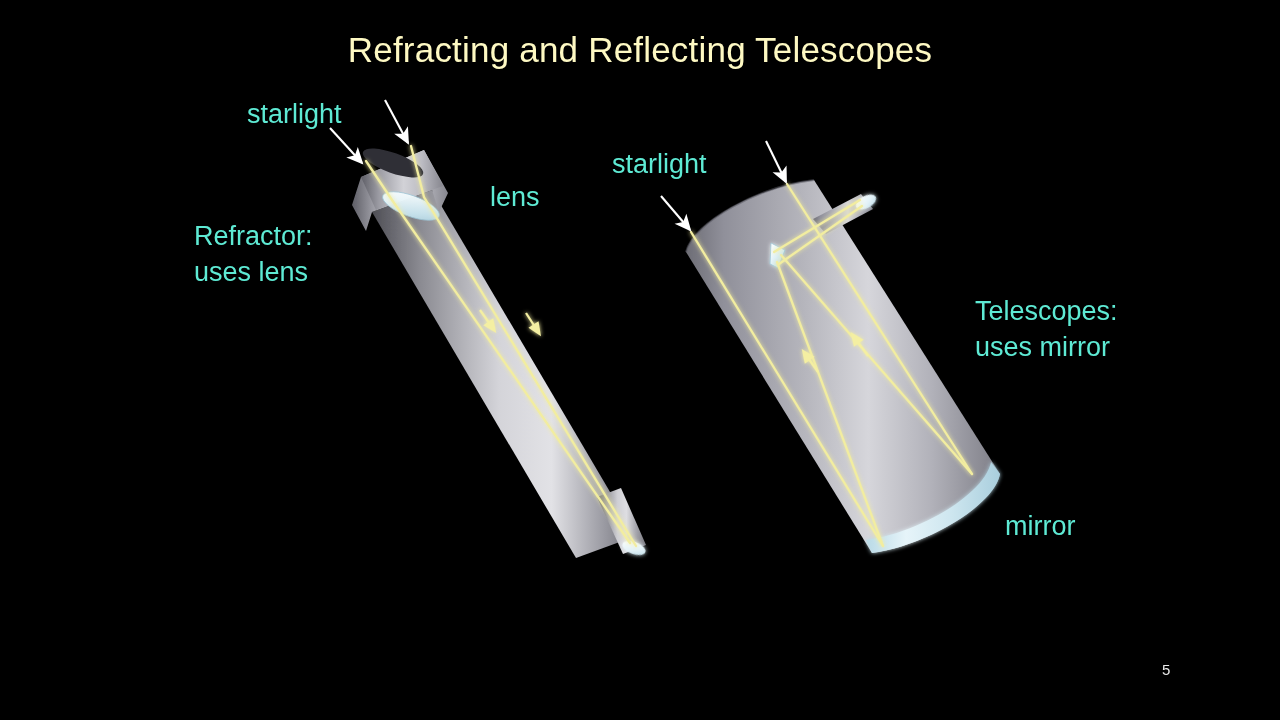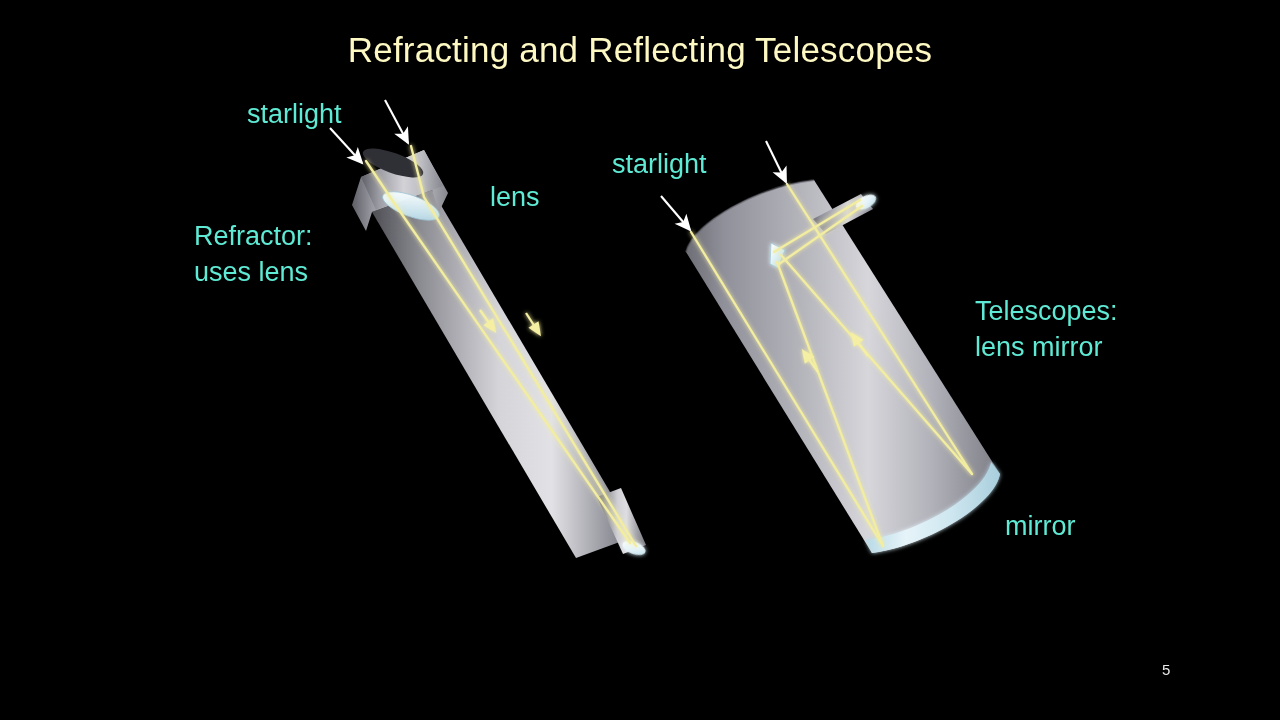--- a/index.html
+++ b/index.html
@@ -244,19 +244,19 @@
   <div class="slide-title">Refracting and Reflecting Telescopes</div>
 
   <div class="label label-starlight-left">starlight</div>
 
   <div class="label label-lens">lens</div>
 
   <div class="label label-refractor"><span>Refractor:</span><br><span>uses lens</span></div>
 
   <div class="label label-starlight-right">starlight</div>
 
-  <div class="label label-reflector"><span>Telescopes:</span><br><span>lens mirror</span></div>
+  <div class="label label-reflector"><span>Telescopes:</span><br><span>uses mirror</span></div>
 
   <div class="label label-mirror">mirror</div>
 
   <div class="page-number">5</div>
 
 </div>
 
 </body></html>

